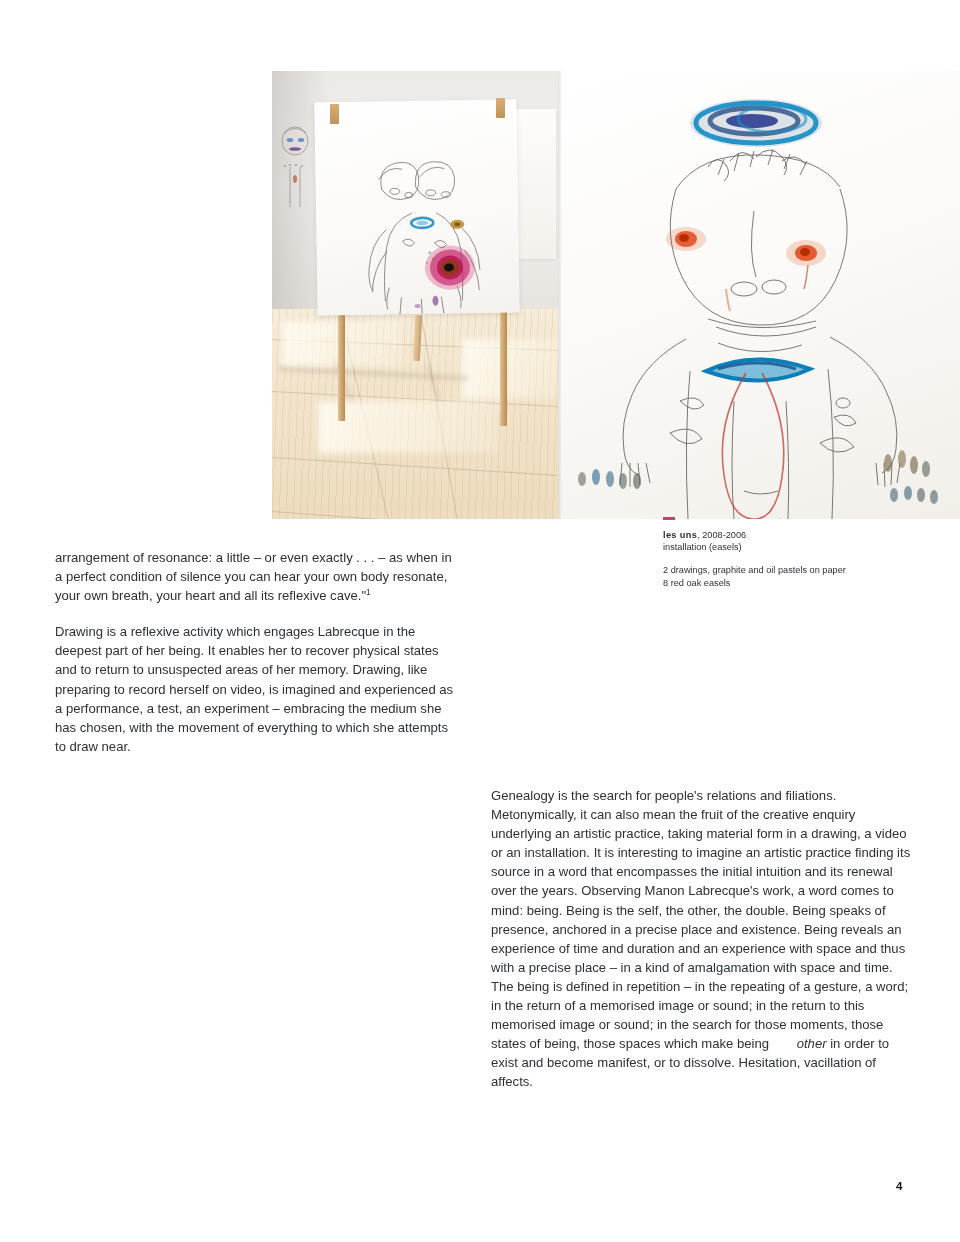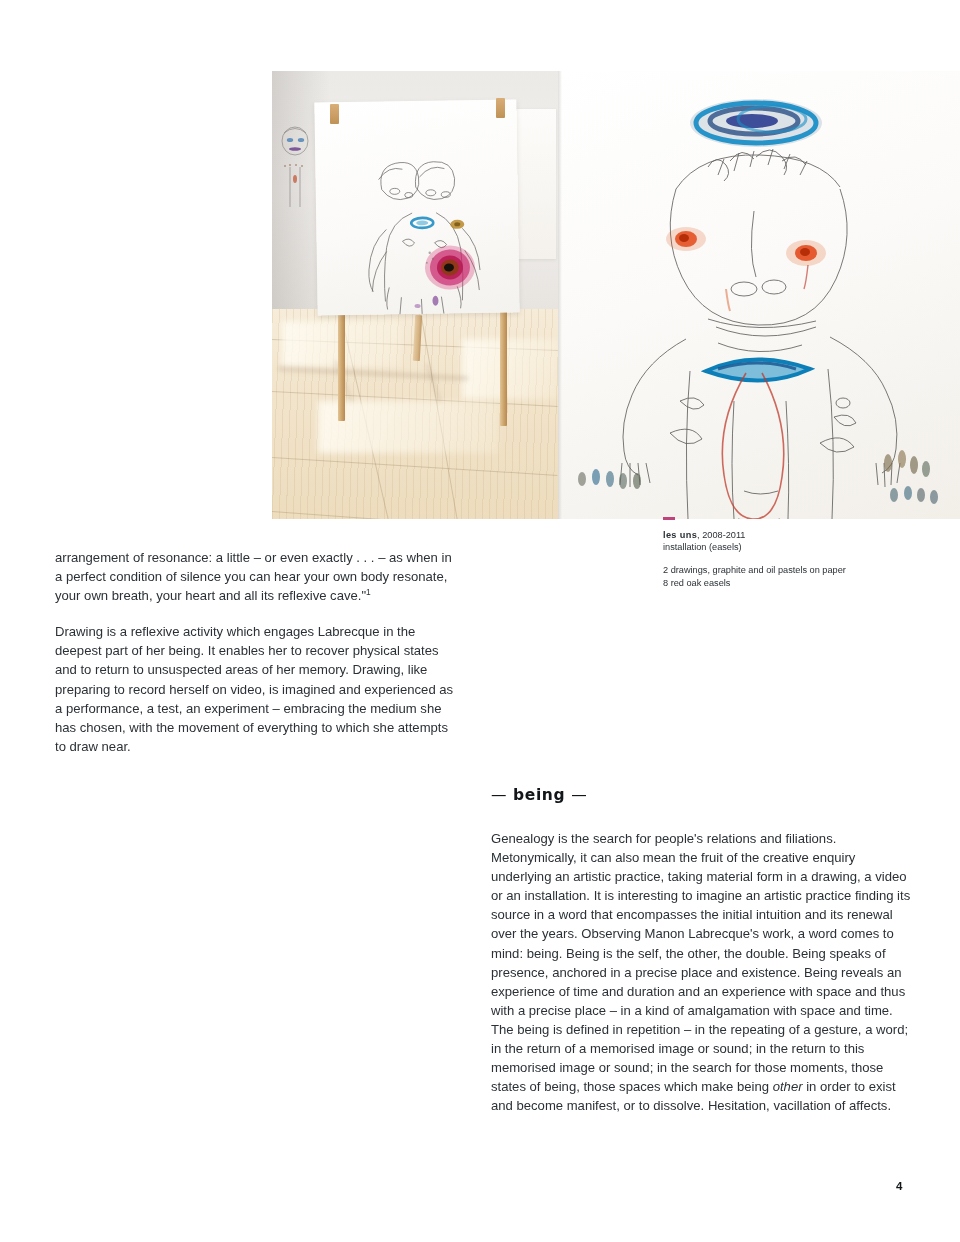--- a/index.html
+++ b/index.html
@@ -178,21 +178,21 @@
   .section-head {
     font-family: "DejaVu Sans", sans-serif;
     font-weight: bold;
     font-size: 15.5px;
     letter-spacing: 0.6px;
     color: #13171a;
     margin: 0 0 25px 0;
     white-space: nowrap;
   }
   .section-head .dash { font-weight: normal; }
-  em { font-style: italic; }
+  em { font-style: italic; margin-left: 24px; }
 
   
   .page-num {
     position: absolute;
     left: 896px;
     top: 1180px;
     font-size: 11.5px;
     font-weight: bold;
     color: #13171a;
   }
@@ -388,35 +388,32 @@
         </g>
       </svg>
     </div>
 
   </div>
 </figure>
 
 <div class="caption">
   <div class="caption-rule"></div>
   <div>
-    <span class="cap-title">les uns</span><span>, 2008-2011</span>
+    <span class="cap-title">les uns</span><span>, 2008-2006</span>
   </div>
   <div>installation (easels)</div>
   <div class="cap-gap"></div>
   <div>2 drawings, graphite and oil pastels on paper</div>
   <div>8 red oak easels</div>
 </div>
 
 <div class="col-left">
   <p class="body"><span>arrangement of resonance: a little – or even exactly . . . – as when in a perfect condition of silence you can hear your own body resonate, your own breath, your heart and all its reflexive cave."</span><sup>1</sup></p>
 
   <p class="body">Drawing is a reflexive activity which engages Labrecque in the deepest part of her being. It enables her to recover physical states and to return to unsuspected areas of her memory. Drawing, like preparing to record herself on video, is imagined and experienced as a performance, a test, an experiment – embracing the medium she has chosen, with the movement of everything to which she attempts to draw near.</p>
 </div>
 
 <div class="col-right">
-  <h2 class="section-head"><span class="dash">—</span>
-    <span>being</span>
-    <span class="dash">—</span></h2>
 
   <p class="body"><span>Genealogy is the search for people's relations and filiations. Metonymically, it can also mean the fruit of the creative enquiry underlying an artistic practice, taking material form in a drawing, a video or an installation. It is interesting to imagine an artistic practice finding its source in a word that encompasses the initial intuition and its renewal over the years. Observing Manon Labrecque's work, a word comes to mind: being. Being is the self, the other, the double. Being speaks of presence, anchored in a precise place and existence. Being reveals an experience of time and duration and an experience with space and thus with a precise place – in a kind of amalgamation with space and time. The being is defined in repetition – in the repeating of a gesture, a word; in the return of a memorised image or sound; in the return to this memorised image or sound; in the search for those moments, those states of being, those spaces which make being </span><em>other</em><span> in order to exist and become manifest, or to dissolve. Hesitation, vacillation of affects.</span></p>
 </div>
 
 <div class="page-num">4</div>
 
 </body></html>

